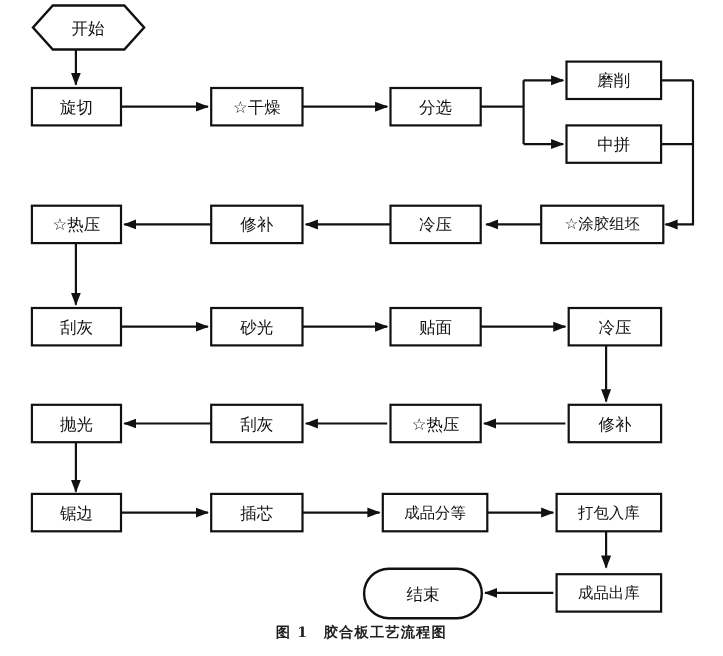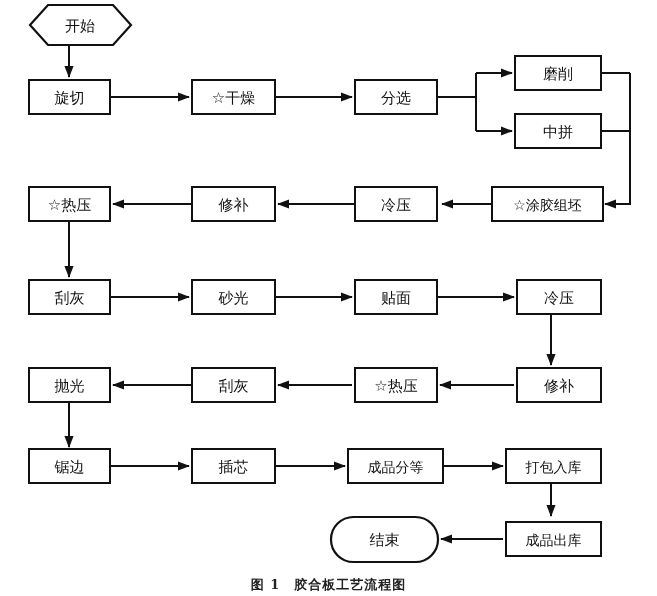--- a/index.html
+++ b/index.html
@@ -56,21 +56,20 @@
     position: absolute;
     left: 0;
     top: 566px;
     width: 657px;
     text-align: center;
     font-family: "DejaVu Serif", "Liberation Serif", serif;
     font-size: 13px;
     font-weight: bold;
     color: #222222;
     letter-spacing: 1px;
-    margin-top: 10px;
   }
 </style>
 </head>
 <body>
 
 <div id="flow-root">
 
   <svg id="flowchart" viewBox="0 0 657 570">
     <defs>
       <marker id="arrow" viewBox="0 0 10 10" refX="9.2" refY="5" markerWidth="6" markerHeight="6" orient="auto-start-reverse" markerUnits="strokeWidth">

